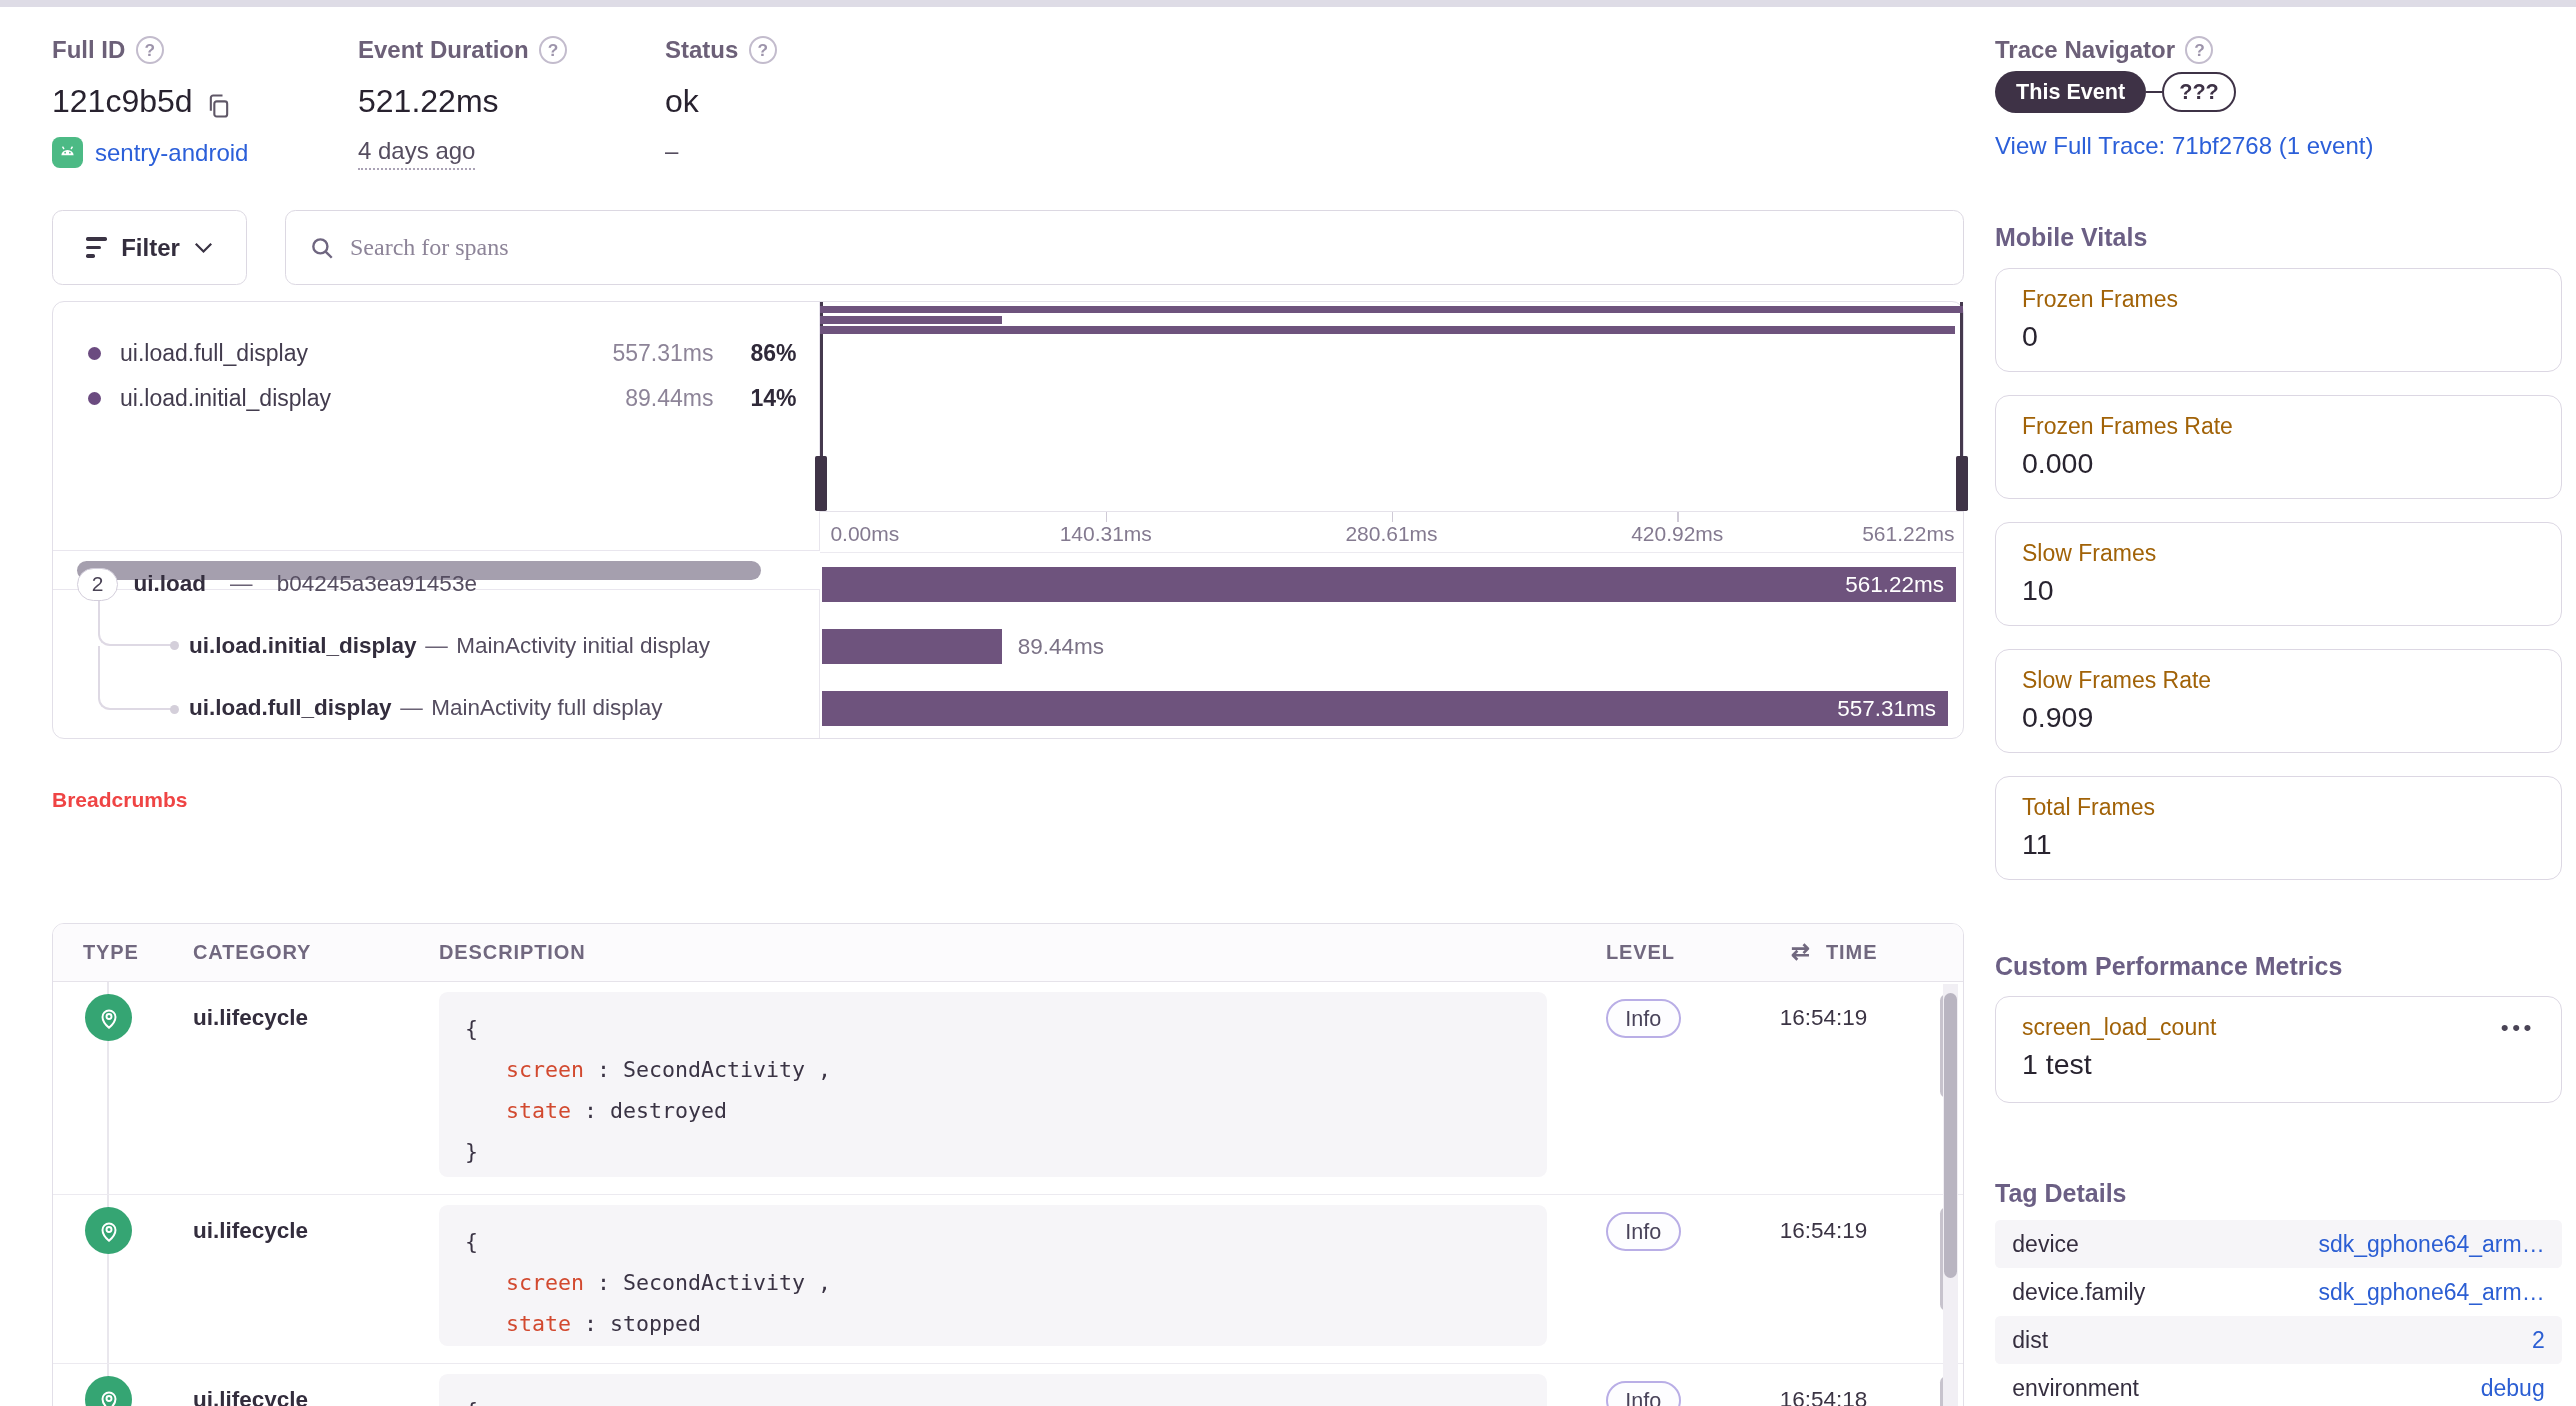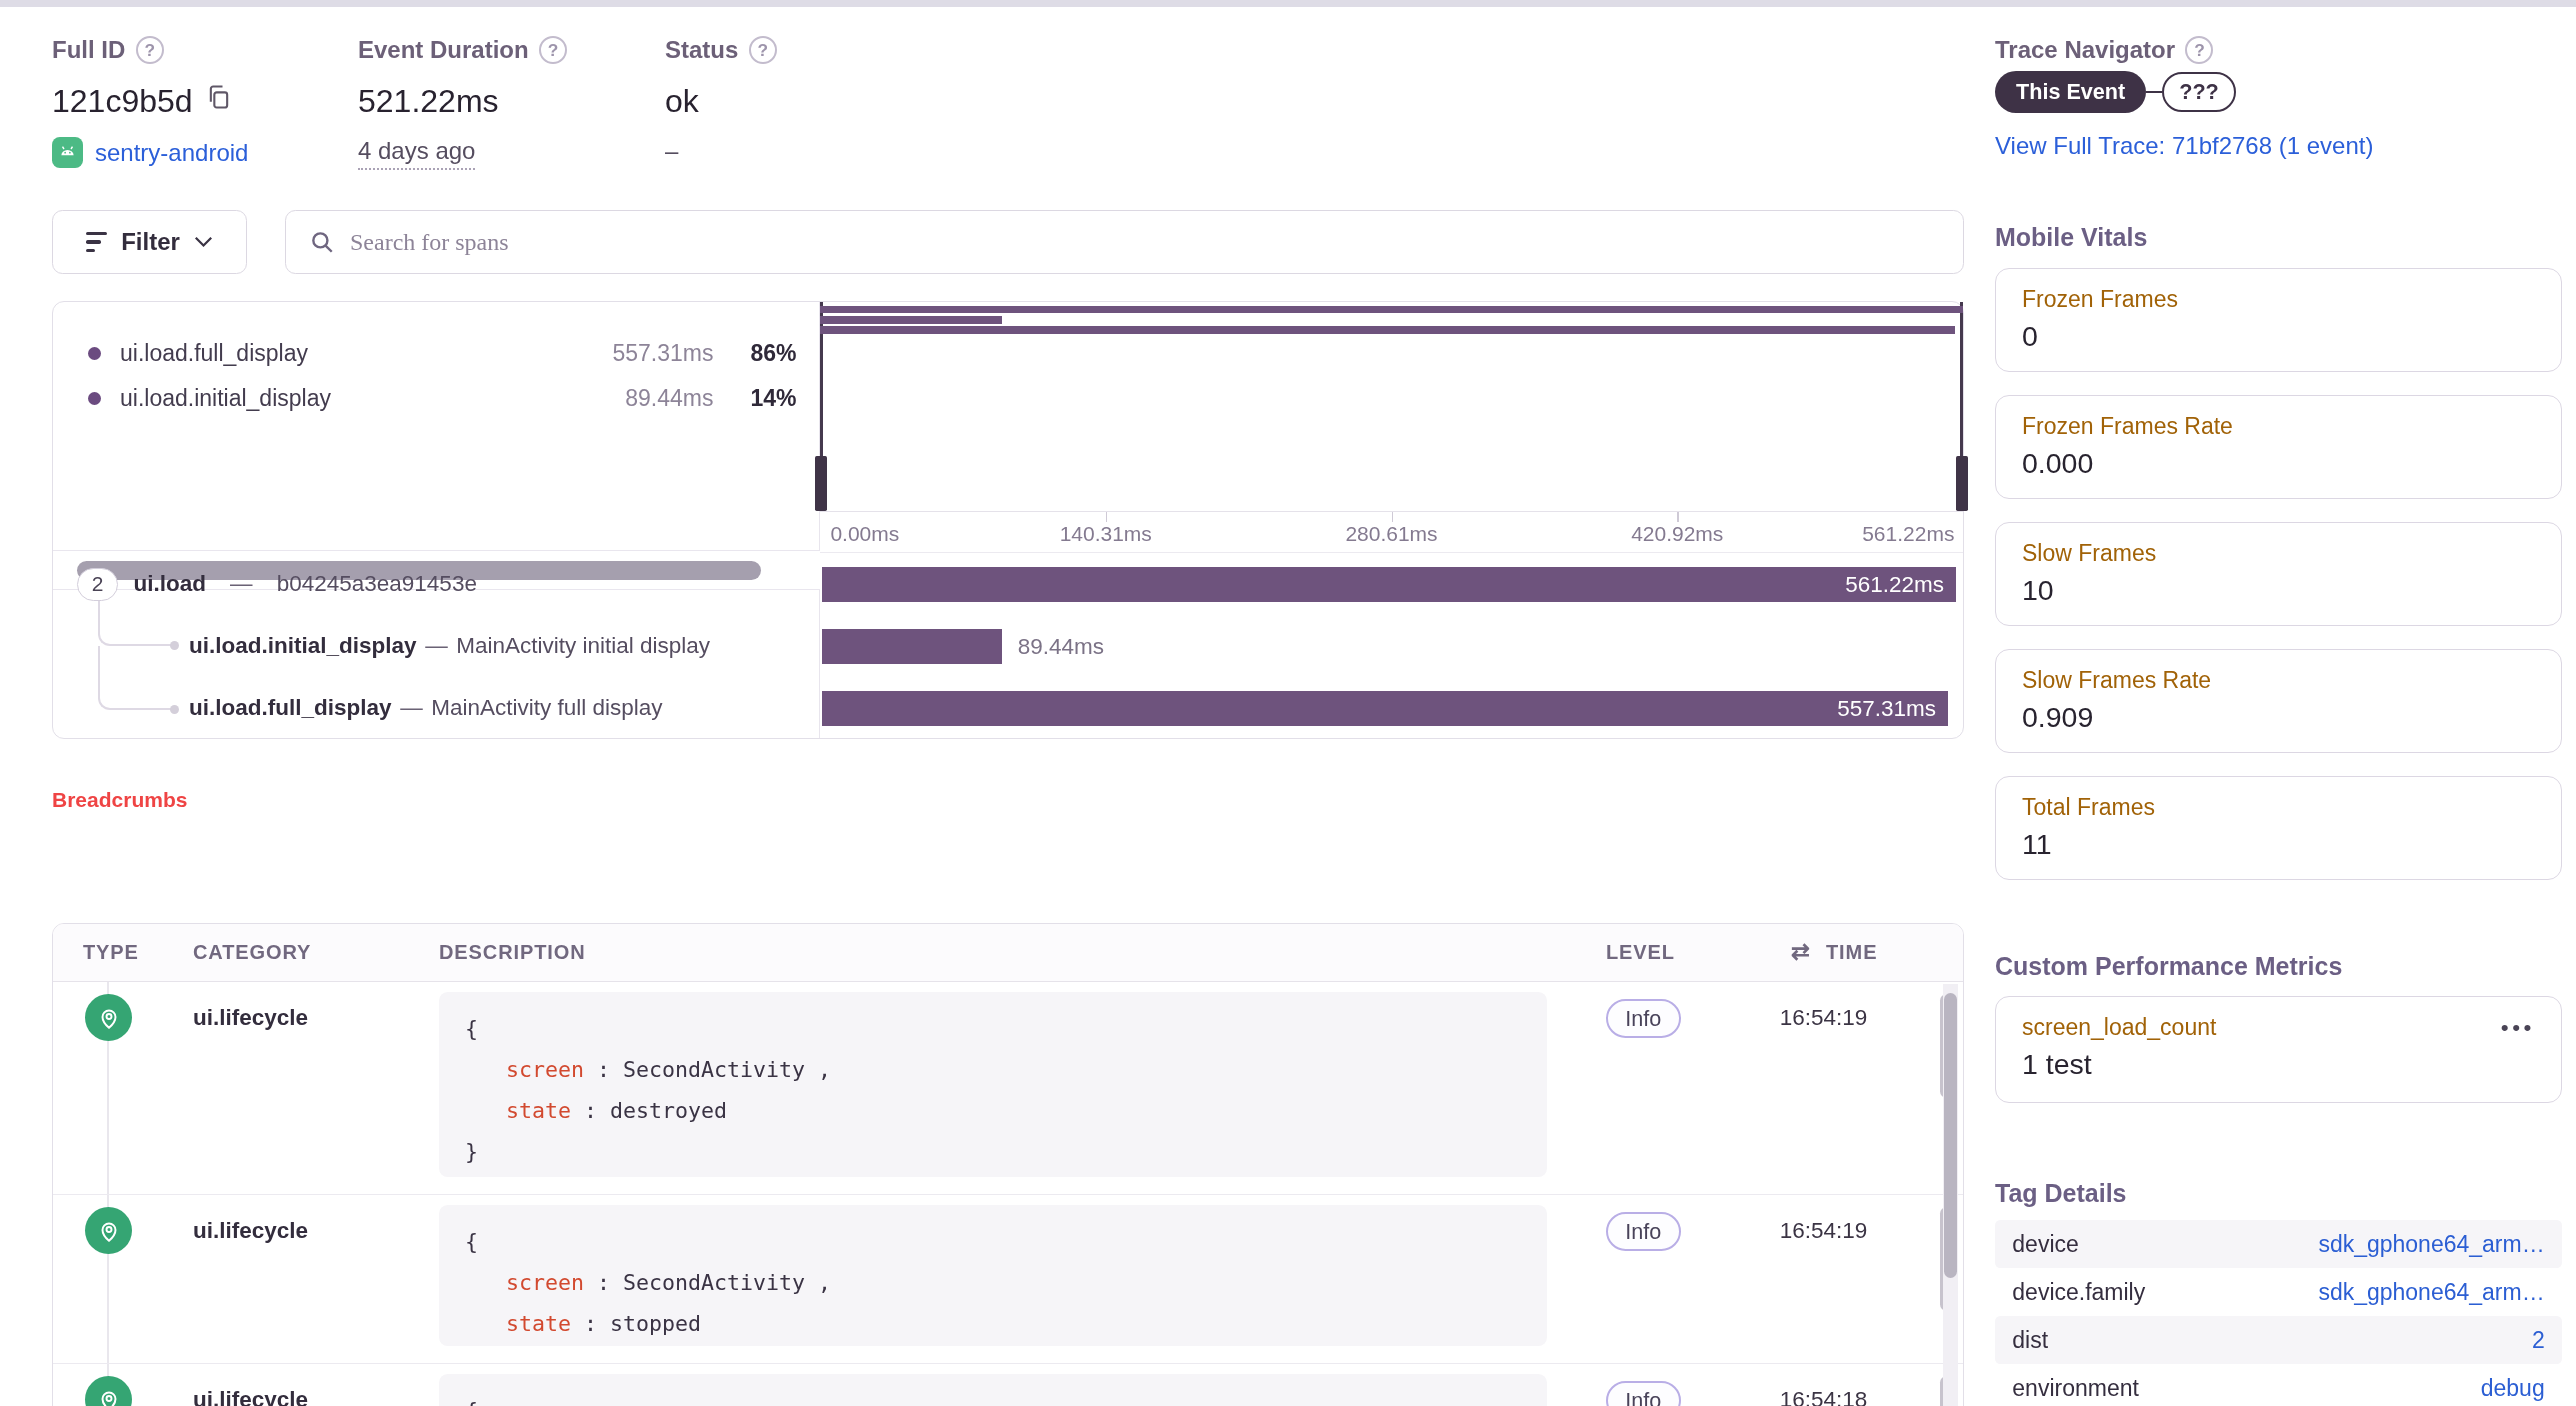--- a/index.html
+++ b/index.html
@@ -7,34 +7,34 @@
   body { font-family:"Liberation Sans", sans-serif; color:#2f2936; }
   #app { position:relative; width:2576px; height:1406px; overflow:hidden; background:#fff; }
 
   .top-strip { position:absolute; left:0; top:0; width:100%; height:7px; background:#dedce6; }
 
   
   .hblock { position:absolute; top:36px; }
   .hlabel { display:flex; align-items:center; gap:10.4px; font-size:24px; font-weight:700; color:#6c6078; }
   .qicon { width:28px; height:28px; border:2.2px solid #c3bccd; border-radius:50%; color:#9d94ab;
            font-size:17.3px; font-weight:700; display:flex; align-items:center; justify-content:center; }
-  .hvalue { margin-top:19px; font-size:32px; color:#28222f; display:flex; align-items:flex-start; gap:12px; }
+  .hvalue { margin-top:19px; font-size:32px; color:#28222f; display:flex; align-items:flex-end; gap:12px; }
   .hsub { margin-top:17.3px; font-size:24px; color:#554d5f; display:flex; align-items:center; gap:12px; }
   .dotted { border-bottom:2.6px dotted #aaa2b5; padding-bottom:2.6px; }
   .link { color:#2b5fd9; text-decoration:none; cursor:pointer; }
   .android-badge { width:31px; height:31px; border-radius:7.8px; background:#4cba85; display:flex; align-items:center; justify-content:center; }
 
   .pill-row { margin-top:7px; display:flex; align-items:center; }
   .pill-dark { background:#3e3246; color:#fff; font-size:21.6px; font-weight:600; padding:7.8px 21px; border-radius:22.5px; }
   .pill-connector { width:15.5px; height:2.6px; background:#3e3246; }
   .pill-outline { border:2.6px solid #3e3246; color:#3e3246; font-size:21.6px; font-weight:700; padding:5.2px 15.5px; border-radius:22.5px; background:#fff; }
   .trace-link { margin-top:19px; font-size:24px; }
 
   
-  .toolbar { position:absolute; left:52px; top:210px; width:1912px; height:64px; display:flex; gap:38px; }
+  .toolbar { position:absolute; left:52px; top:210px; width:1912px; height:75px; display:flex; gap:38px; }
   .btn { display:flex; align-items:center; justify-content:center; gap:14px; border:1.7px solid #dcd8e2; border-radius:10.4px;
          background:#fff; font-size:24px; font-weight:700; color:#332d3d; cursor:pointer; }
   #filter-btn { width:195px; }
   .filter-bars { display:flex; flex-direction:column; gap:5.2px; }
   .filter-bars i { display:block; height:3.5px; background:#3a3344; border-radius:1.7px; }
   .filter-bars i:nth-child(1){width:21px} .filter-bars i:nth-child(2){width:14.7px} .filter-bars i:nth-child(3){width:8.6px}
   .search-box { flex:1; display:flex; align-items:center; gap:15.5px; border:1.7px solid #dcd8e2; border-radius:10.4px; background:#fff; padding:0 22.5px; }
   .search-box input { border:none; outline:none; flex:1; font-size:24px; font-family:Liberation Serif, serif; color:#3a3344; background:transparent; }
   .search-box input::placeholder { color:#8d8498; }
 

